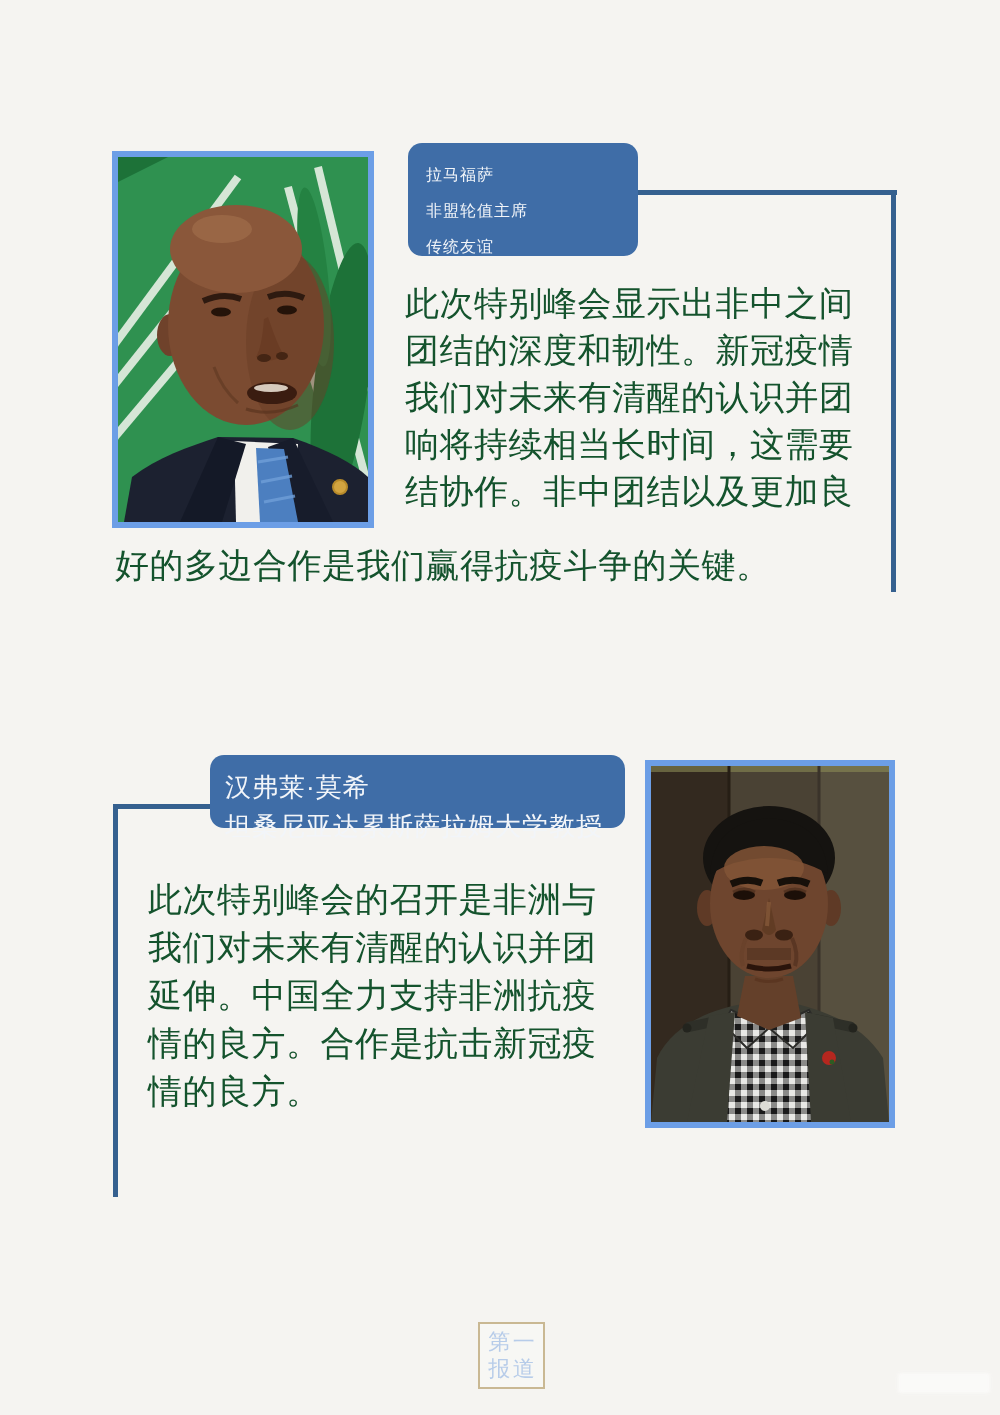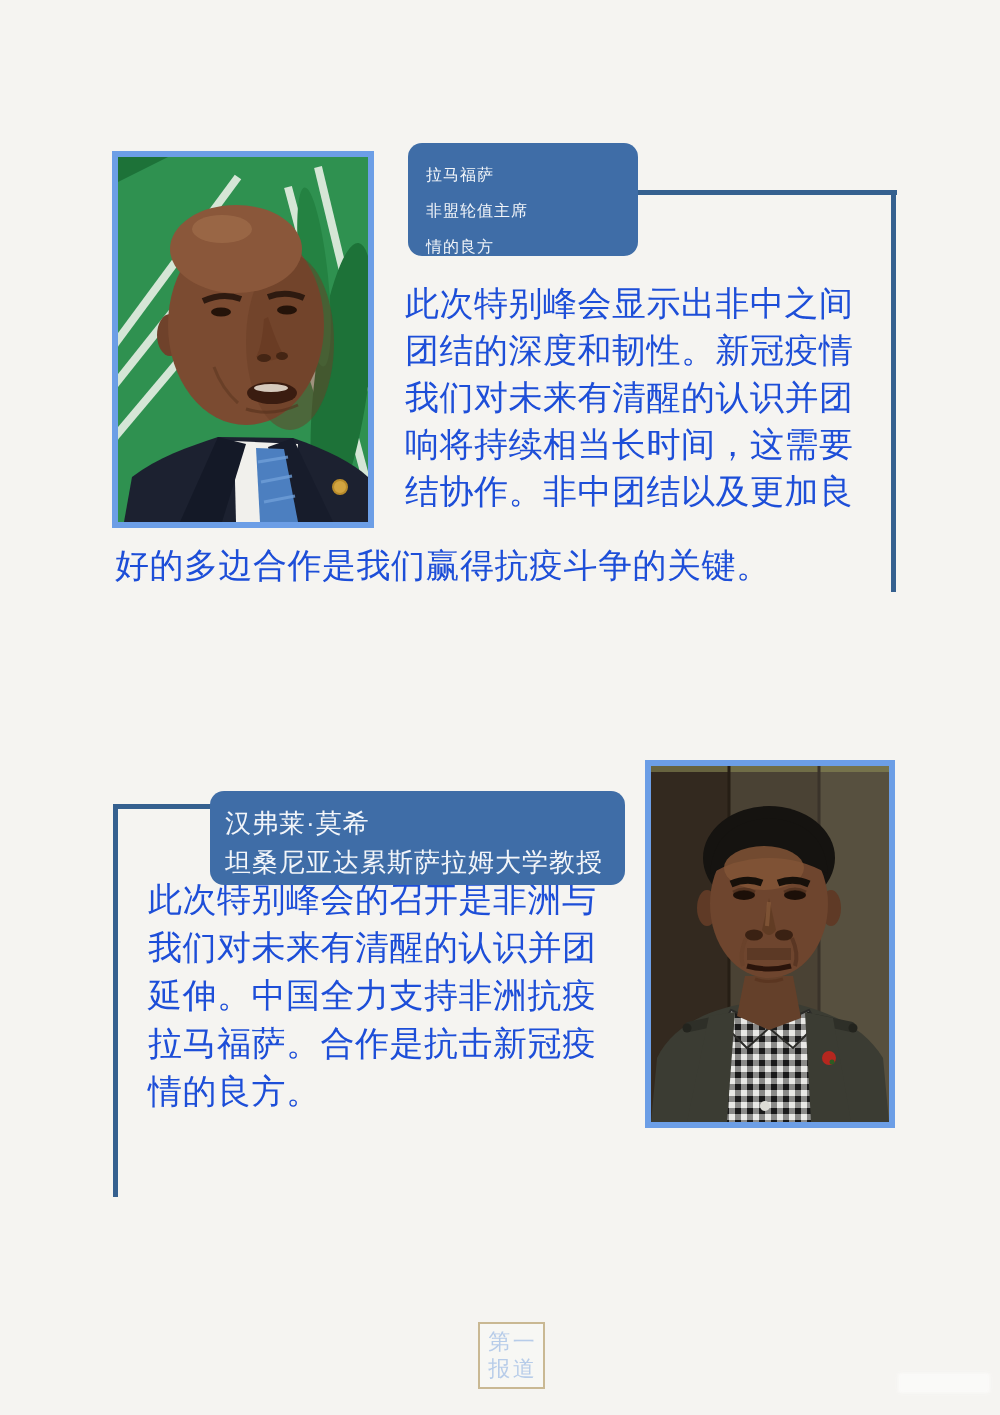--- a/index.html
+++ b/index.html
@@ -11,31 +11,31 @@
   .hline1{left:637px;top:190px;width:260px;height:5px;}
   .vline1{left:891px;top:190px;width:5px;height:402px;}
   .hline2{left:113px;top:804px;width:100px;height:5px;}
   .vline2{left:113px;top:804px;width:5px;height:393px;}
 
   
   .label-box{position:absolute;background:#3f6da7;border-radius:14px;color:#f2f5f9;
     font-family:"Liberation Sans","DejaVu Sans",sans-serif;z-index:3;}
   .box1{left:408px;top:143px;width:230px;height:113px;padding:14px 0 0 18px;box-sizing:border-box;
     font-size:16px;line-height:36px;letter-spacing:1px;}
-  .box2{left:210px;top:755px;width:415px;height:94px;padding:13px 4px 0 15px;box-sizing:border-box;
-    font-size:26px;line-height:39px;letter-spacing:1px;margin-top:36px;}
+  .box2{left:210px;top:755px;width:415px;height:73px;padding:13px 4px 0 15px;box-sizing:border-box;
+    font-size:26px;line-height:39px;letter-spacing:1px;}
 
   
   .photo-frame{position:absolute;border:6px solid #6c9ee6;background:#2f9150;z-index:2;}
   .photo1{left:112px;top:151px;width:250px;height:365px;}
   .photo2{left:645px;top:760px;width:238px;height:356px;background:#423a2e;}
   .photo-frame svg{display:block;}
 
   
-  .quote{position:absolute;color:#1d4ed8;font-family:"Liberation Serif","DejaVu Serif",serif;
+  .quote{position:absolute;color:#14532d;font-family:"Liberation Serif","DejaVu Serif",serif;
     font-size:34px;letter-spacing:0.5px;z-index:1;}
   .quote .qline{white-space:nowrap;}
   .quote1{left:405px;top:280px;width:480px;line-height:47px;}
   .quote1-last{left:115px;top:542px;width:780px;line-height:47px;white-space:nowrap;}
   .quote2{left:148px;top:876px;width:480px;line-height:48px;}
 
   
   .seal{position:absolute;left:478px;top:1322px;width:67px;height:67px;box-sizing:border-box;
     border:2px solid #c9b893;display:grid;grid-template-columns:1fr 1fr;place-items:center;
     padding:5px 7px;background:rgba(255,255,255,0.25);}
@@ -103,21 +103,21 @@
       <ellipse cx="154" cy="236" rx="25" ry="11" fill="#3a1c10"></ellipse>
       <ellipse cx="153" cy="231" rx="17" ry="4" fill="#e8ded0" opacity="0.9"></ellipse>
       <path d="M128,252 Q154,260 180,248" stroke="#55311d" stroke-width="3" fill="none" opacity="0.6"></path>
       <path d="M96,210 Q104,232 120,246" stroke="#55311d" stroke-width="3" fill="none" opacity="0.45"></path>
     </svg>
   </div>
 
   <div class="label-box box1">
     <div>拉马福萨</div>
     <div>非盟轮值主席</div>
-    <div>情的良方</div>
+    <div>传统友谊</div>
   </div>
 
   <div class="quote quote1">
     <div class="qline">此次特别峰会显示出非中之间</div>
     <div class="qline">团结的深度和韧性。新冠疫情</div>
     <div class="qline">我们对未来有清醒的认识并团</div>
     <div class="qline">响将持续相当长时间，这需要</div>
     <div class="qline">结协作。非中团结以及更加良</div>
   </div>
   <div class="quote quote1-last">好的多边合作是我们赢得抗疫斗争的关键。</div>
@@ -193,21 +193,21 @@
       <rect x="96" y="182" width="44" height="12" fill="#3c2314" opacity="0.35"></rect>
       <path d="M96,200 Q118,206 140,200" stroke="#2a140b" stroke-width="5" fill="none"></path>
       <path d="M104,213 Q118,218 132,213" stroke="#55311d" stroke-width="3" fill="none" opacity="0.6"></path>
     </svg>
   </div>
 
   <div class="quote quote2">
     <div class="qline">此次特别峰会的召开是非洲与</div>
     <div class="qline">我们对未来有清醒的认识并团</div>
     <div class="qline">延伸。中国全力支持非洲抗疫</div>
-    <div class="qline">拉马福萨。合作是抗击新冠疫</div>
+    <div class="qline">情的良方。合作是抗击新冠疫</div>
     <div class="qline">情的良方。</div>
   </div>
 
   <div class="seal">
     <span>第</span>
     <span>一</span>
     <span>报</span>
     <span>道</span>
   </div>
 

